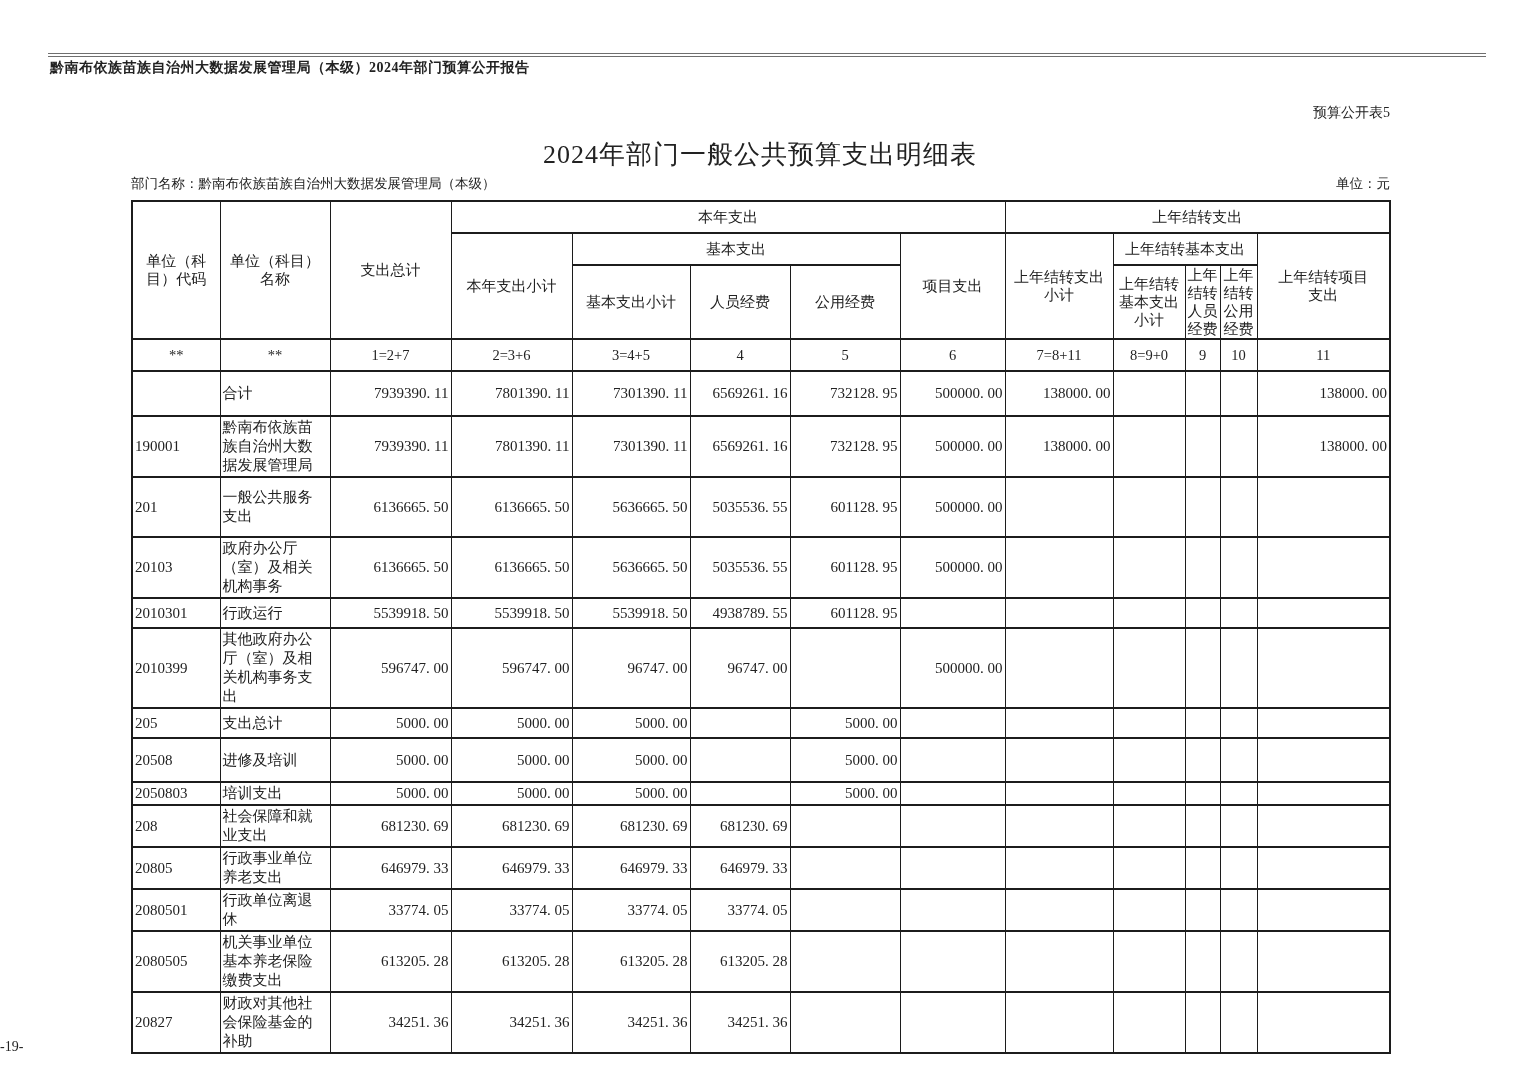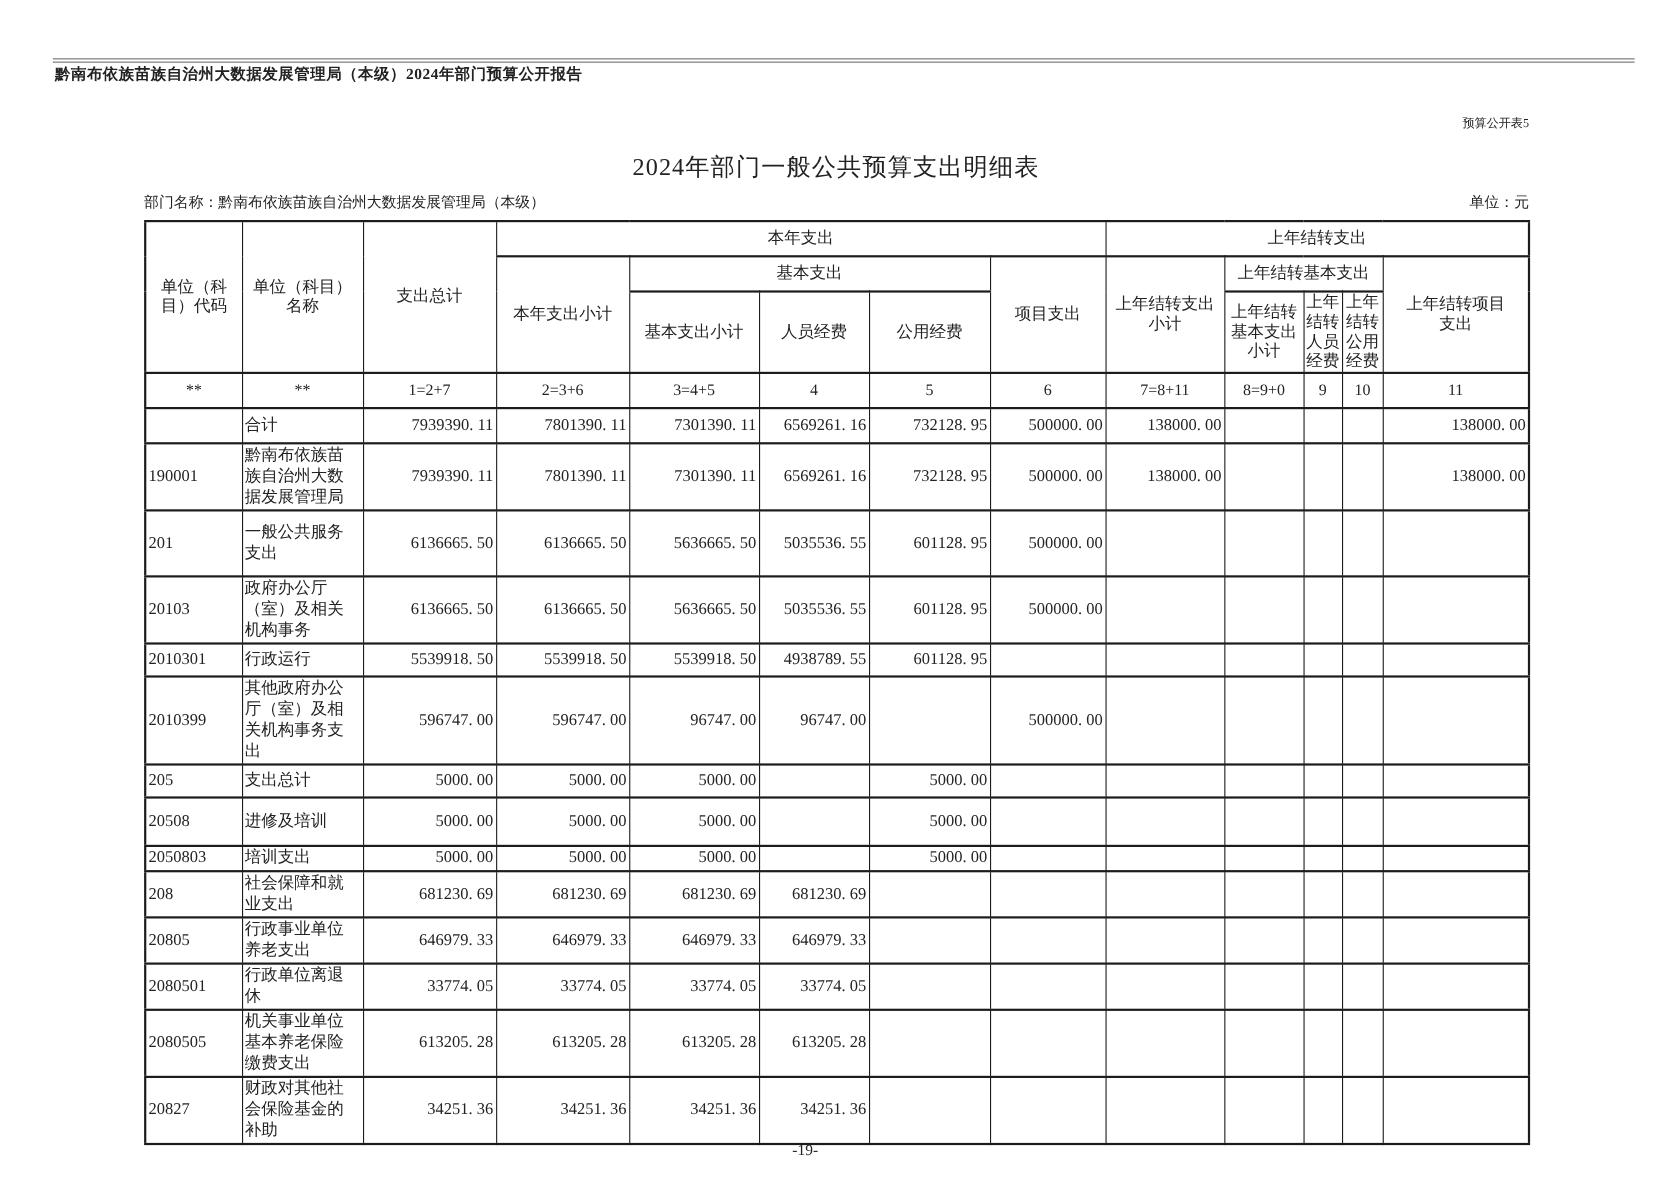--- a/index.html
+++ b/index.html
@@ -19,26 +19,26 @@
     margin-top: 28px;
   }
   .doc-header-rule {
     left: 48px; right: 34px; top: 53px;
     height: 2px;
     border-top: 1px solid #6f6f6f;
     border-bottom: 1px solid #6f6f6f;
   }
   .sheet-label {
     right: 130px; top: 104px;
-    font-size: 11px;
+    font-size: 14px;
   }
   .doc-title {
     left: 0; top: 137px; width: 1520px;
     text-align: center;
-    font-size: 22px;
+    font-size: 26px;
     letter-spacing: 1px;
   }
   .dept-label { left: 131px; top: 175px; font-size: 13.5px; }
   .unit-label { right: 130px; top: 175px; font-size: 13.5px; }
 
   table.budget {
     position: absolute;
     left: 131px; top: 200px;
     width: 1258px;
     border-collapse: collapse;
@@ -77,21 +77,20 @@
   td.name {
     text-align: left;
     white-space: pre-line;
     line-height: 18.5px;
     padding: 2px 3px 2px 2px;
   }
   td.num { text-align: right; padding-right: 4px; white-space: nowrap; }
 
   .page-number {
     left: 0; top: 1039px; width: 1464px;
-    text-align: center;
     font-size: 14px;
   }
 </style>
 </head>
 <body>
 
 <div class="abs doc-header-text">黔南布依族苗族自治州大数据发展管理局（本级）2024年部门预算公开报告</div>
 <div class="abs doc-header-rule"></div>
 
 <div class="abs sheet-label">预算公开表5</div>
@@ -161,21 +160,21 @@
       <th class="formula">5</th>
       <th class="formula">6</th>
       <th class="formula">7=8+11</th>
       <th class="formula">8=9+0</th>
       <th class="formula">9</th>
       <th class="formula">10</th>
       <th class="formula">11</th>
     </tr>
   </thead>
   <tbody>
-      <tr style="height: 32px;">
+      <tr style="height: 45px;">
         <td class="code"></td>
         <td class="name">合计</td>
         <td class="num">7939390. 11</td>
         <td class="num">7801390. 11</td>
         <td class="num">7301390. 11</td>
         <td class="num">6569261. 16</td>
         <td class="num">732128. 95</td>
         <td class="num">500000. 00</td>
         <td class="num">138000. 00</td>
         <td class="num"></td>

